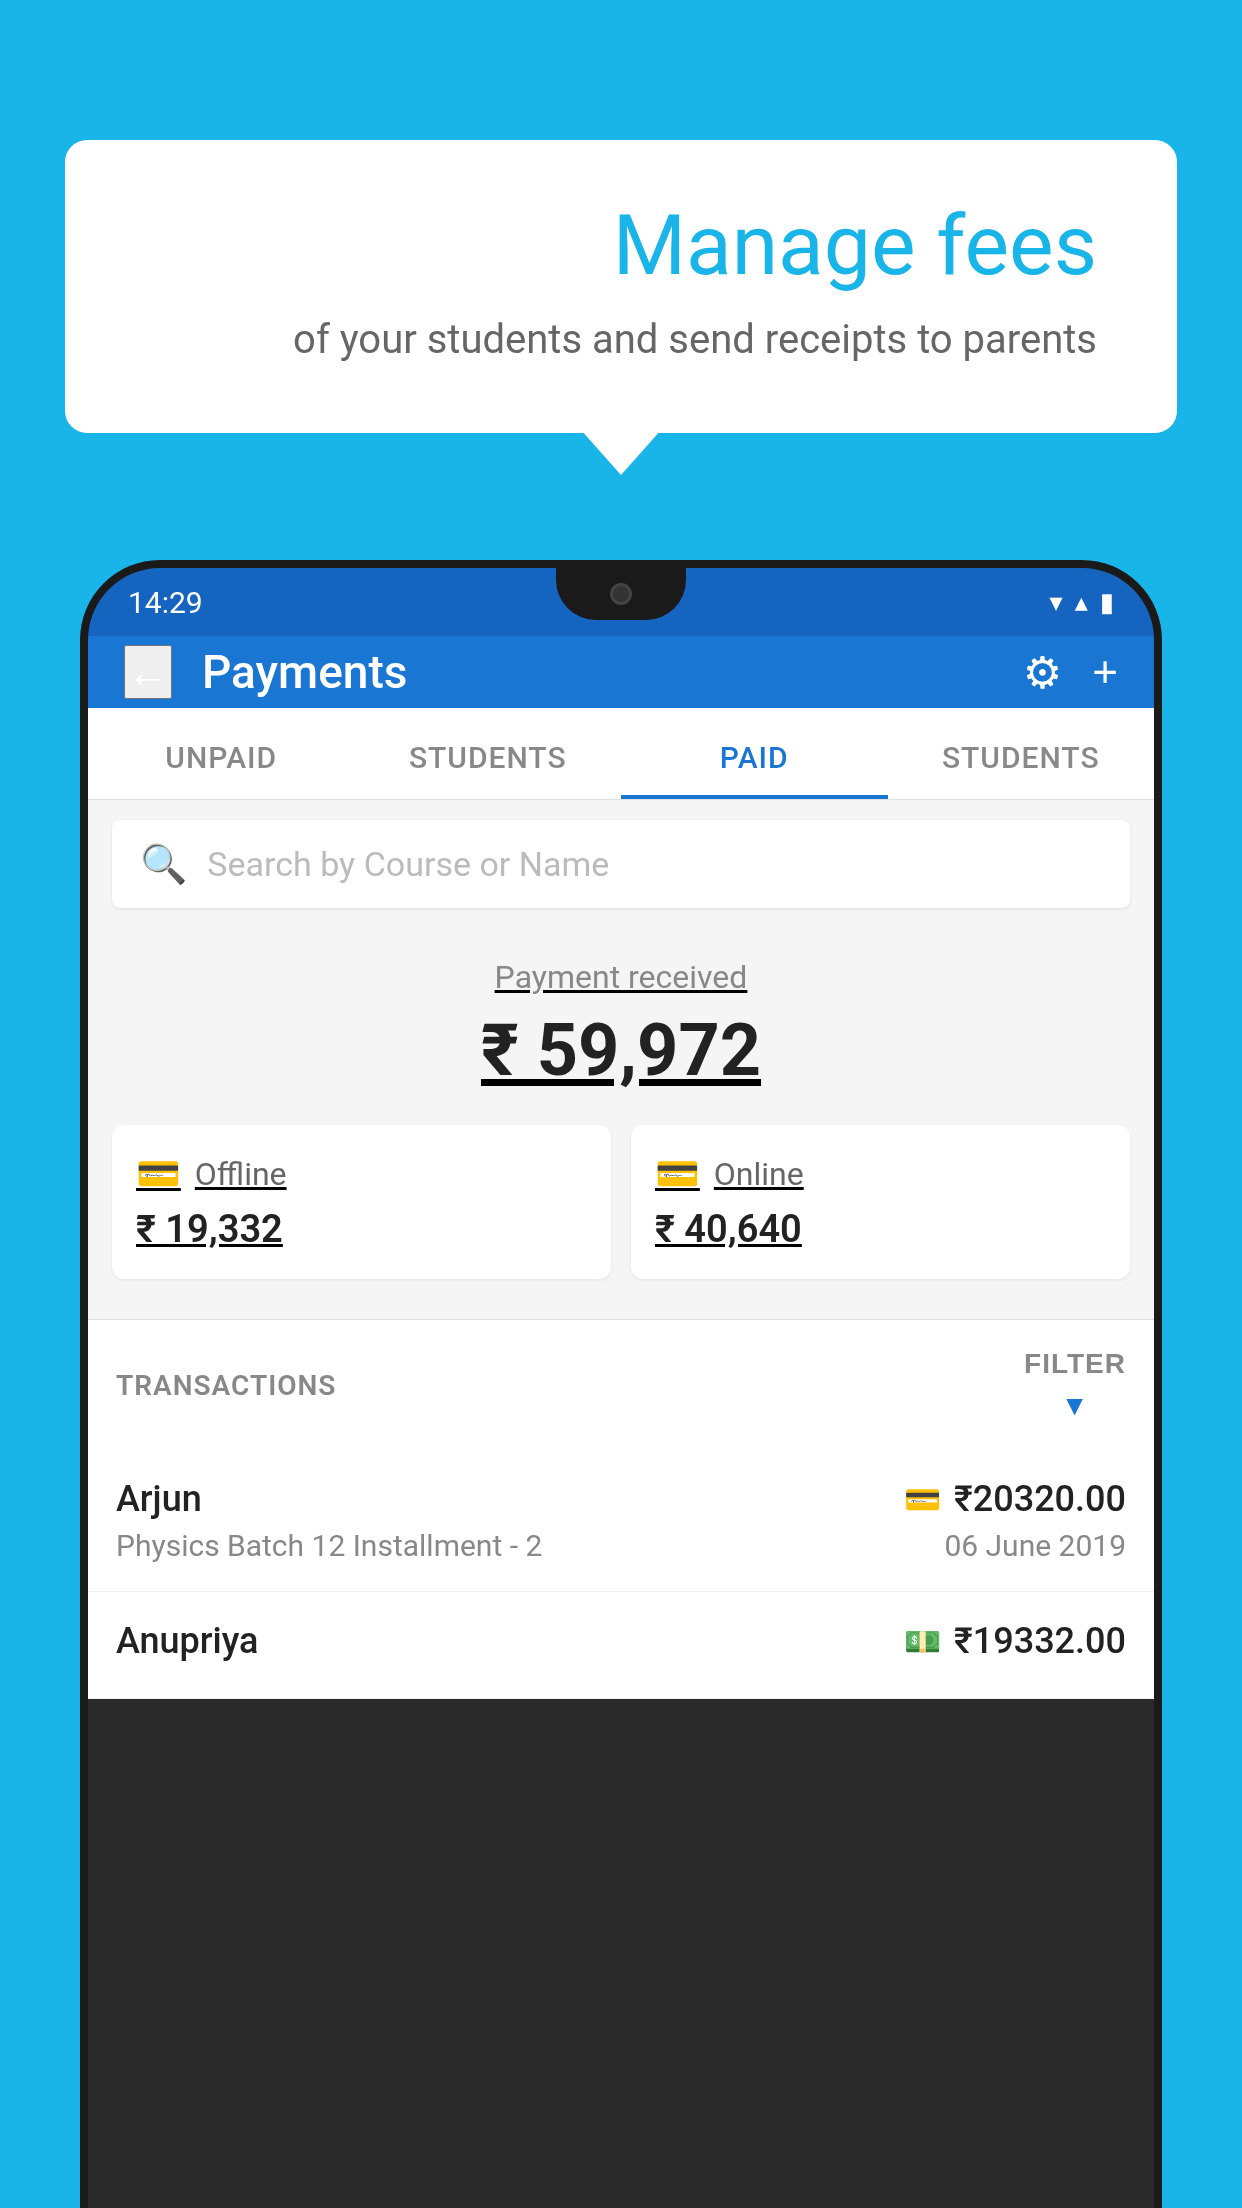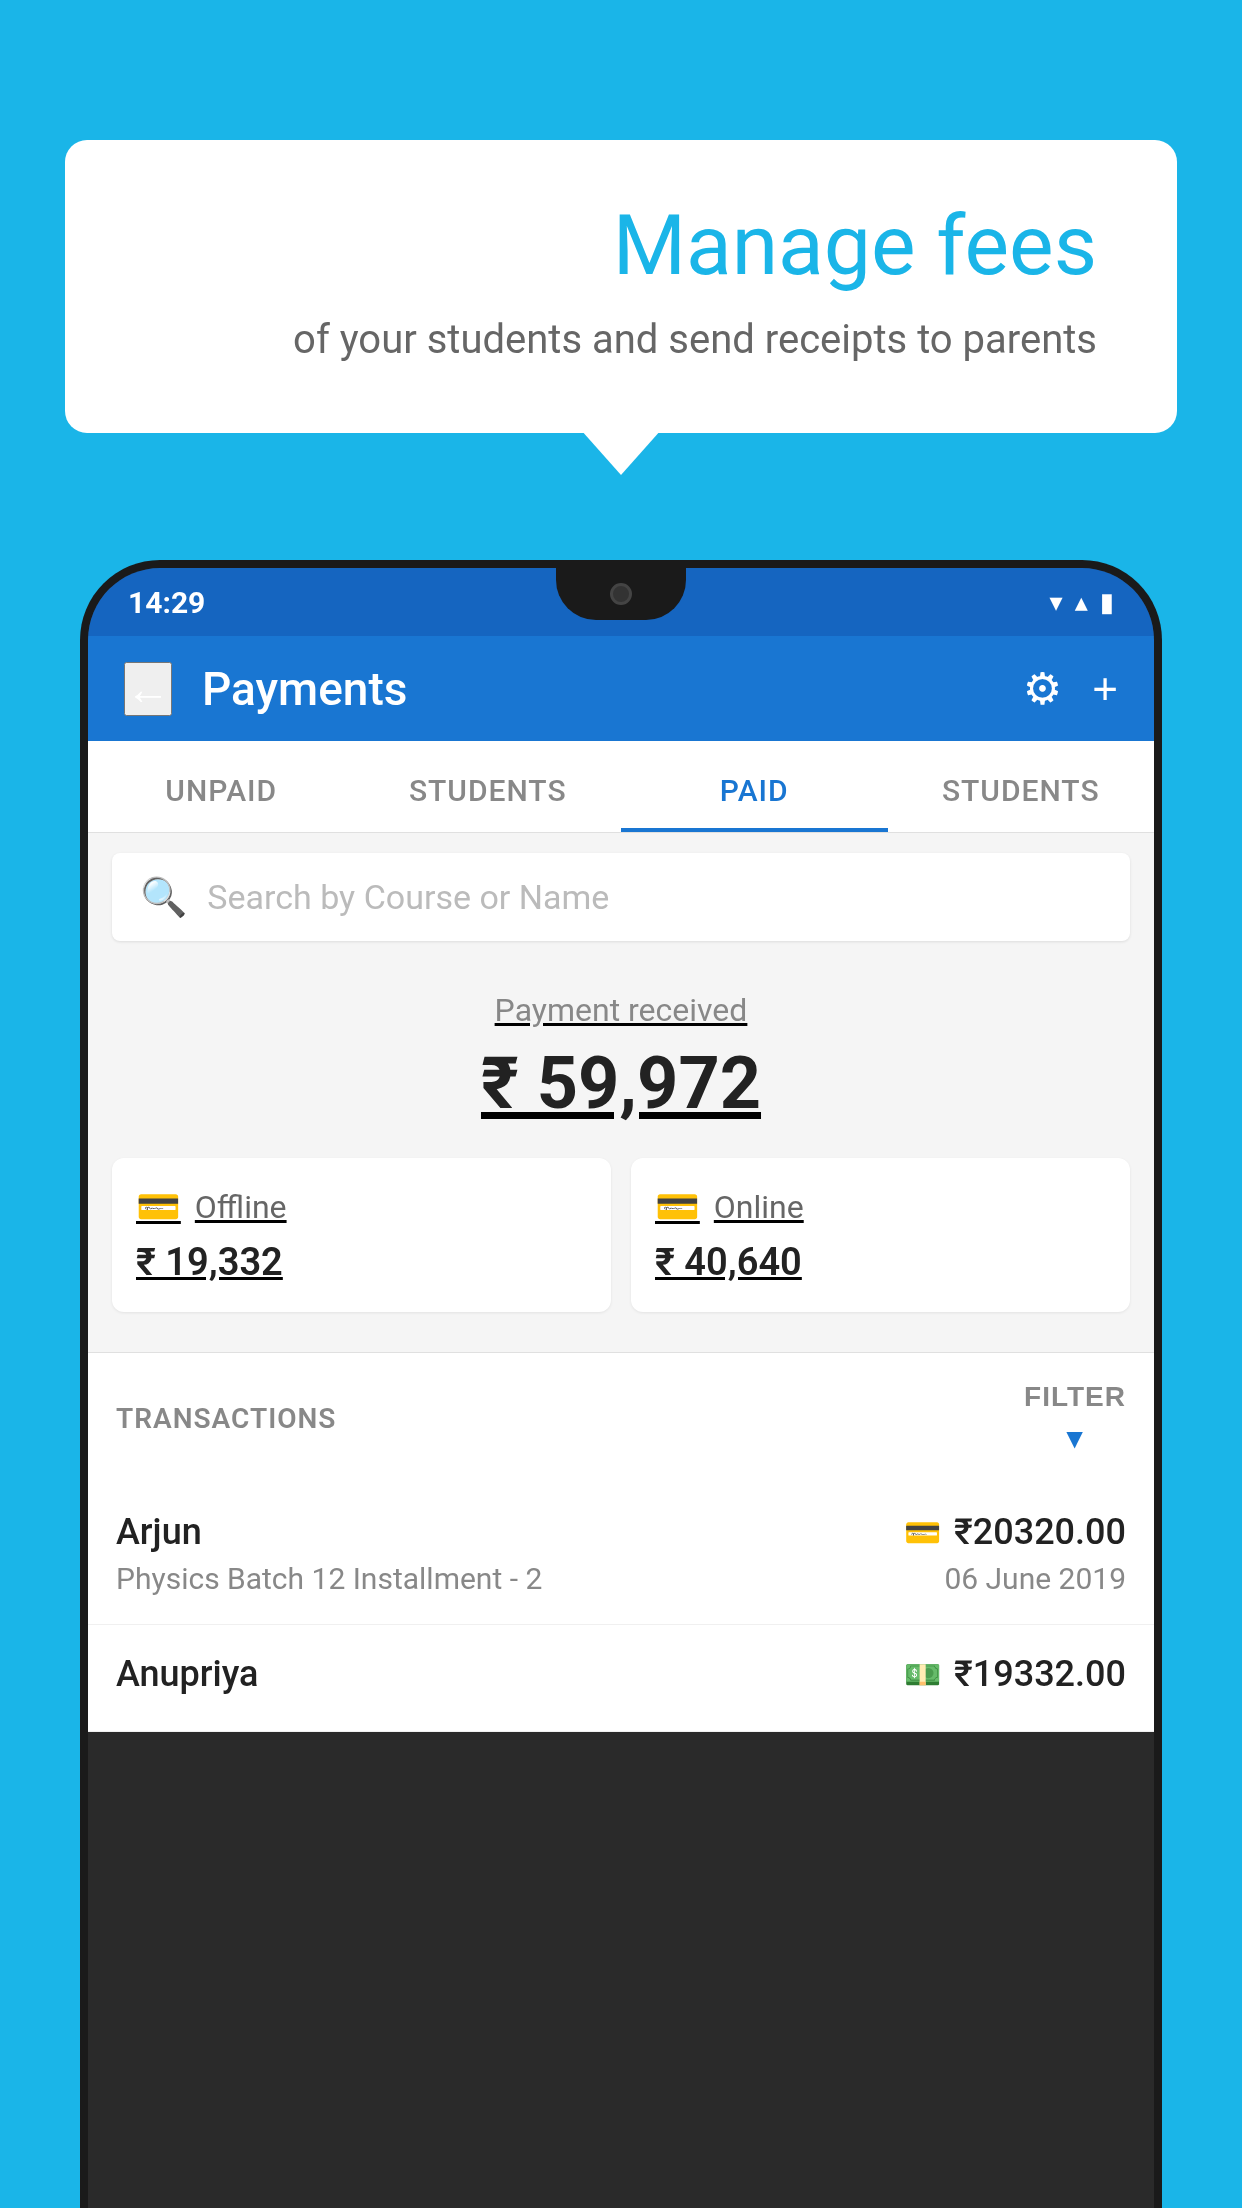--- a/index.html
+++ b/index.html
@@ -90,21 +90,21 @@
       display: flex;
       align-items: center;
       justify-content: space-between;
       padding: 0 40px;
       position: relative;
     }
 
     .status-time {
       color: white;
       font-size: 30px;
-      font-weight: 700;
+      font-weight: 400;
     }
 
     .status-icons {
       display: flex;
       align-items: center;
       gap: 12px;
     }
 
     .wifi-icon, .signal-icon, .battery-icon {
       color: white;
@@ -130,21 +130,21 @@
       width: 22px;
       height: 22px;
       background: #333;
       border-radius: 50%;
       border: 3px solid #444;
     }
 
     
     .app-header {
       background: #1976d2;
-      height: 105px;
+      height: 72px;
       display: flex;
       align-items: center;
       padding: 0 36px;
       gap: 30px;
     }
 
     .back-arrow {
       color: white;
       font-size: 44px;
       cursor: pointer;

